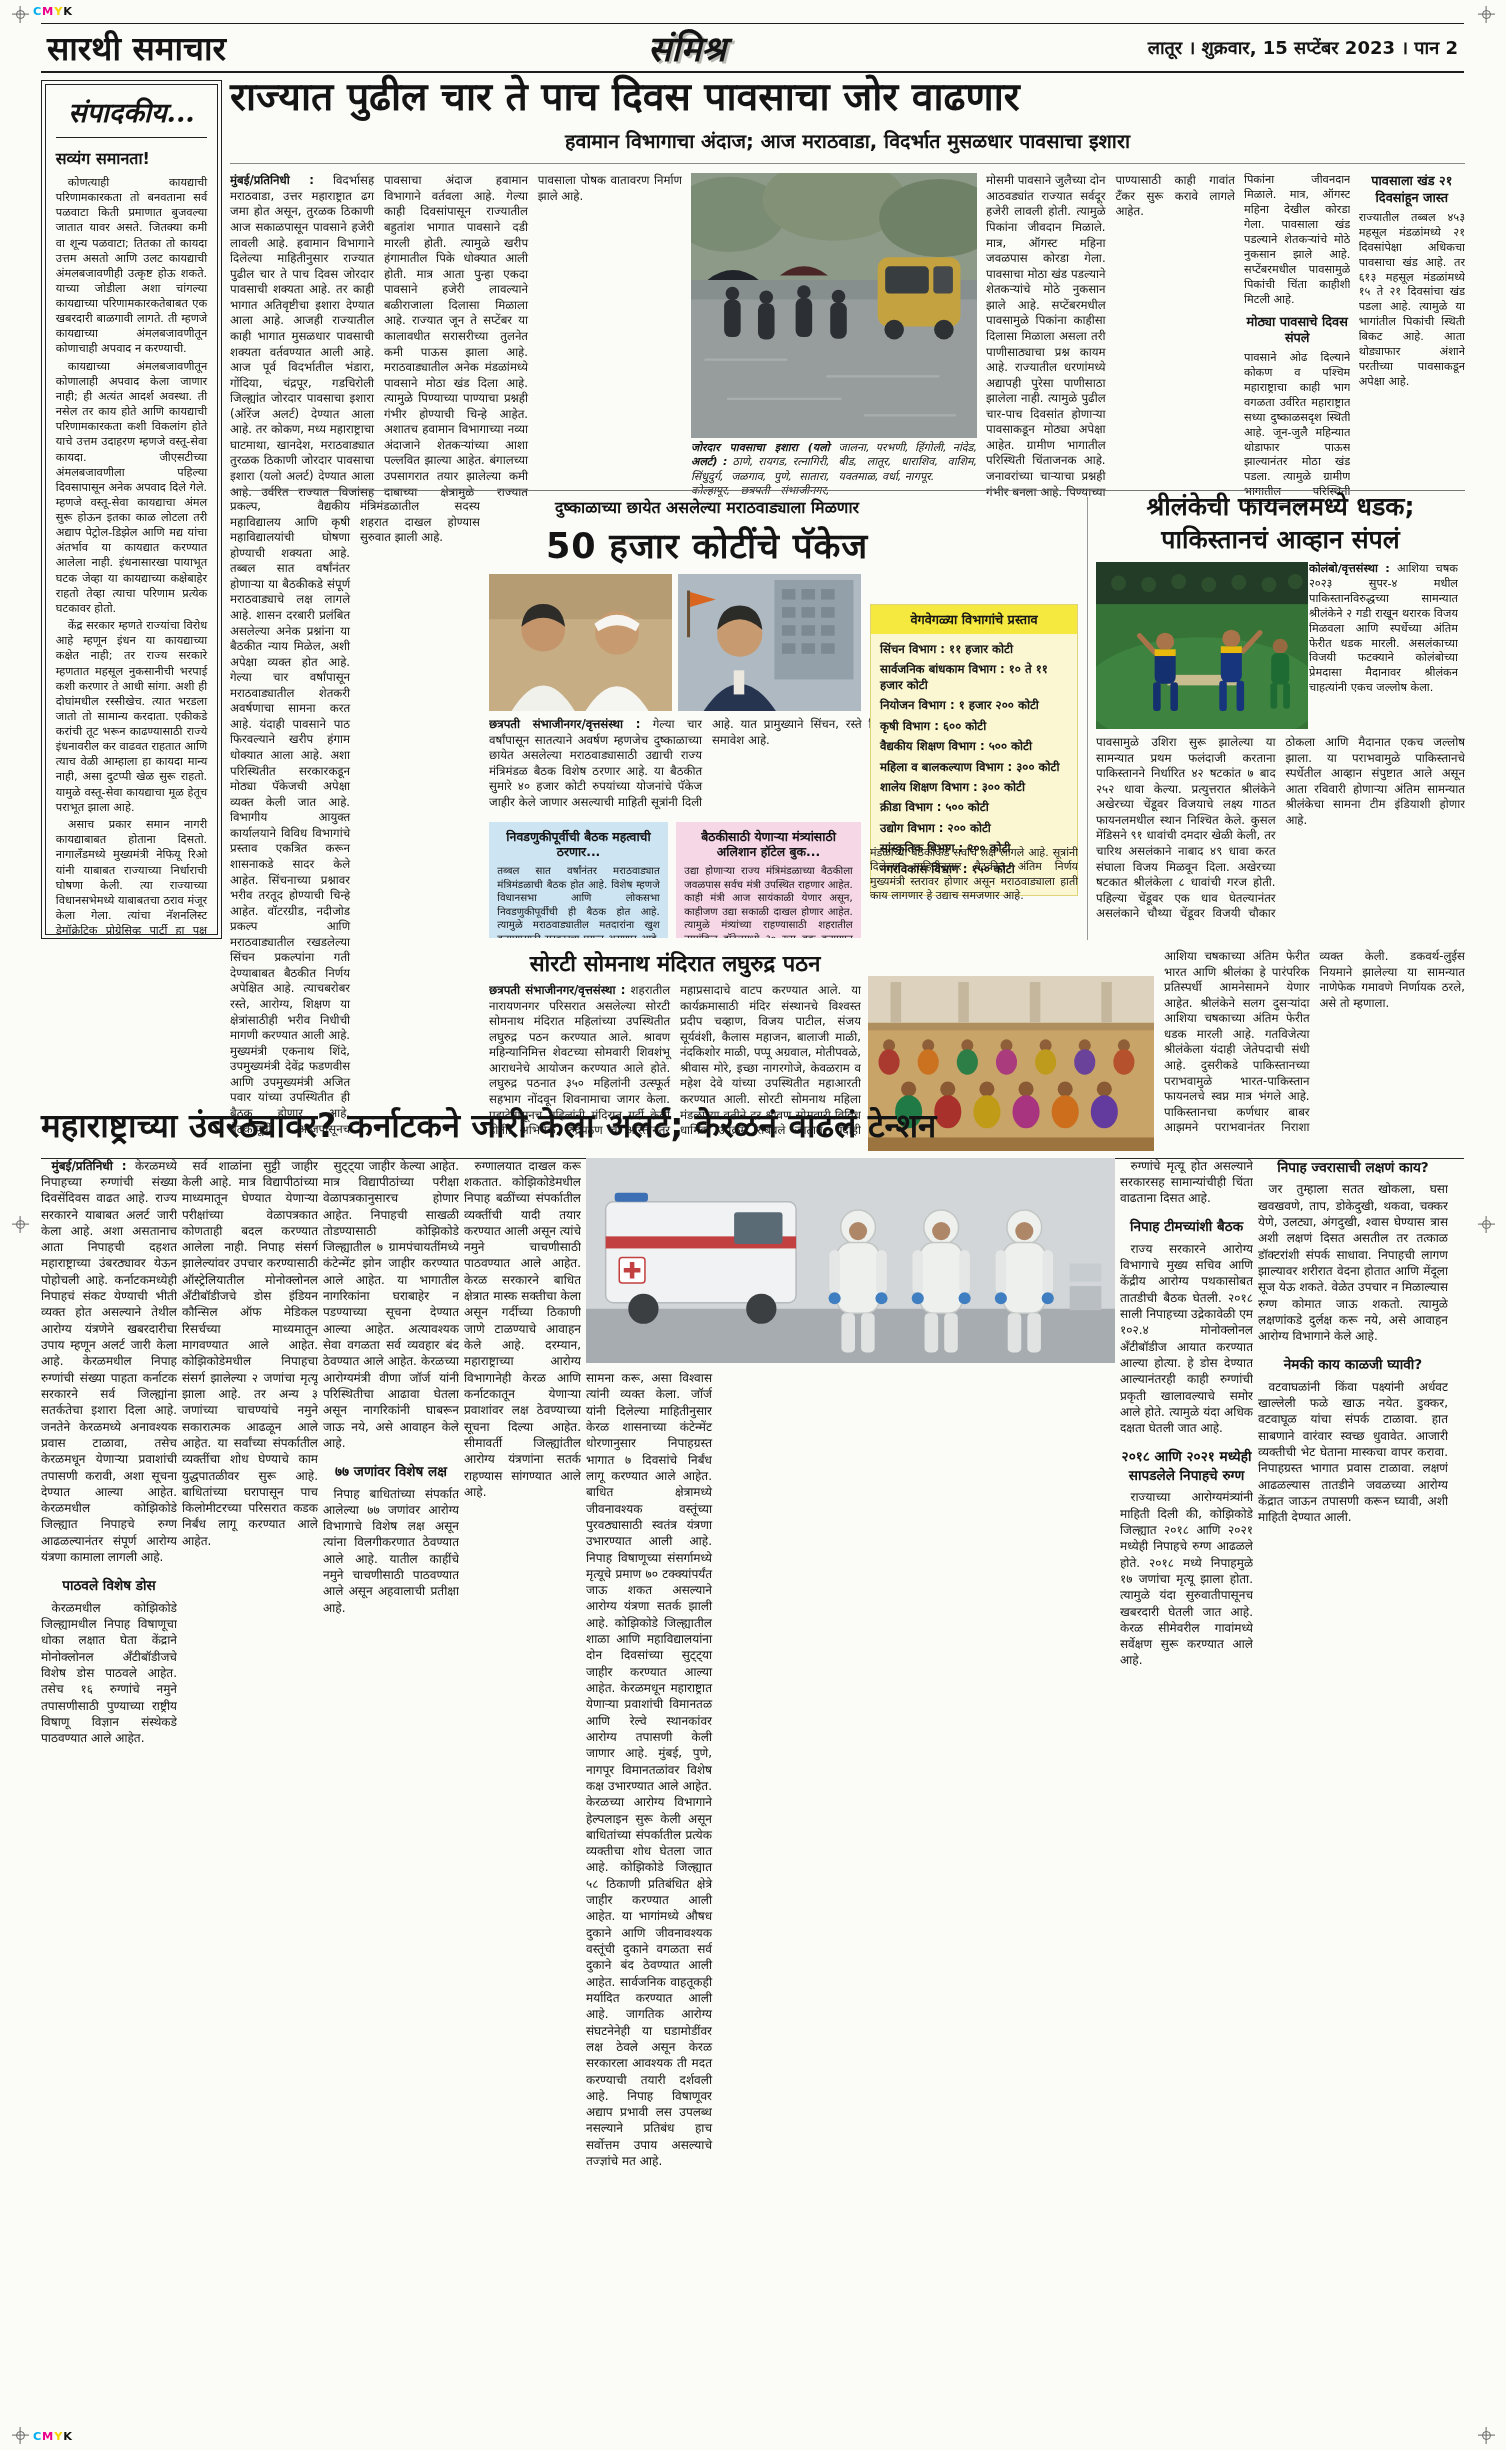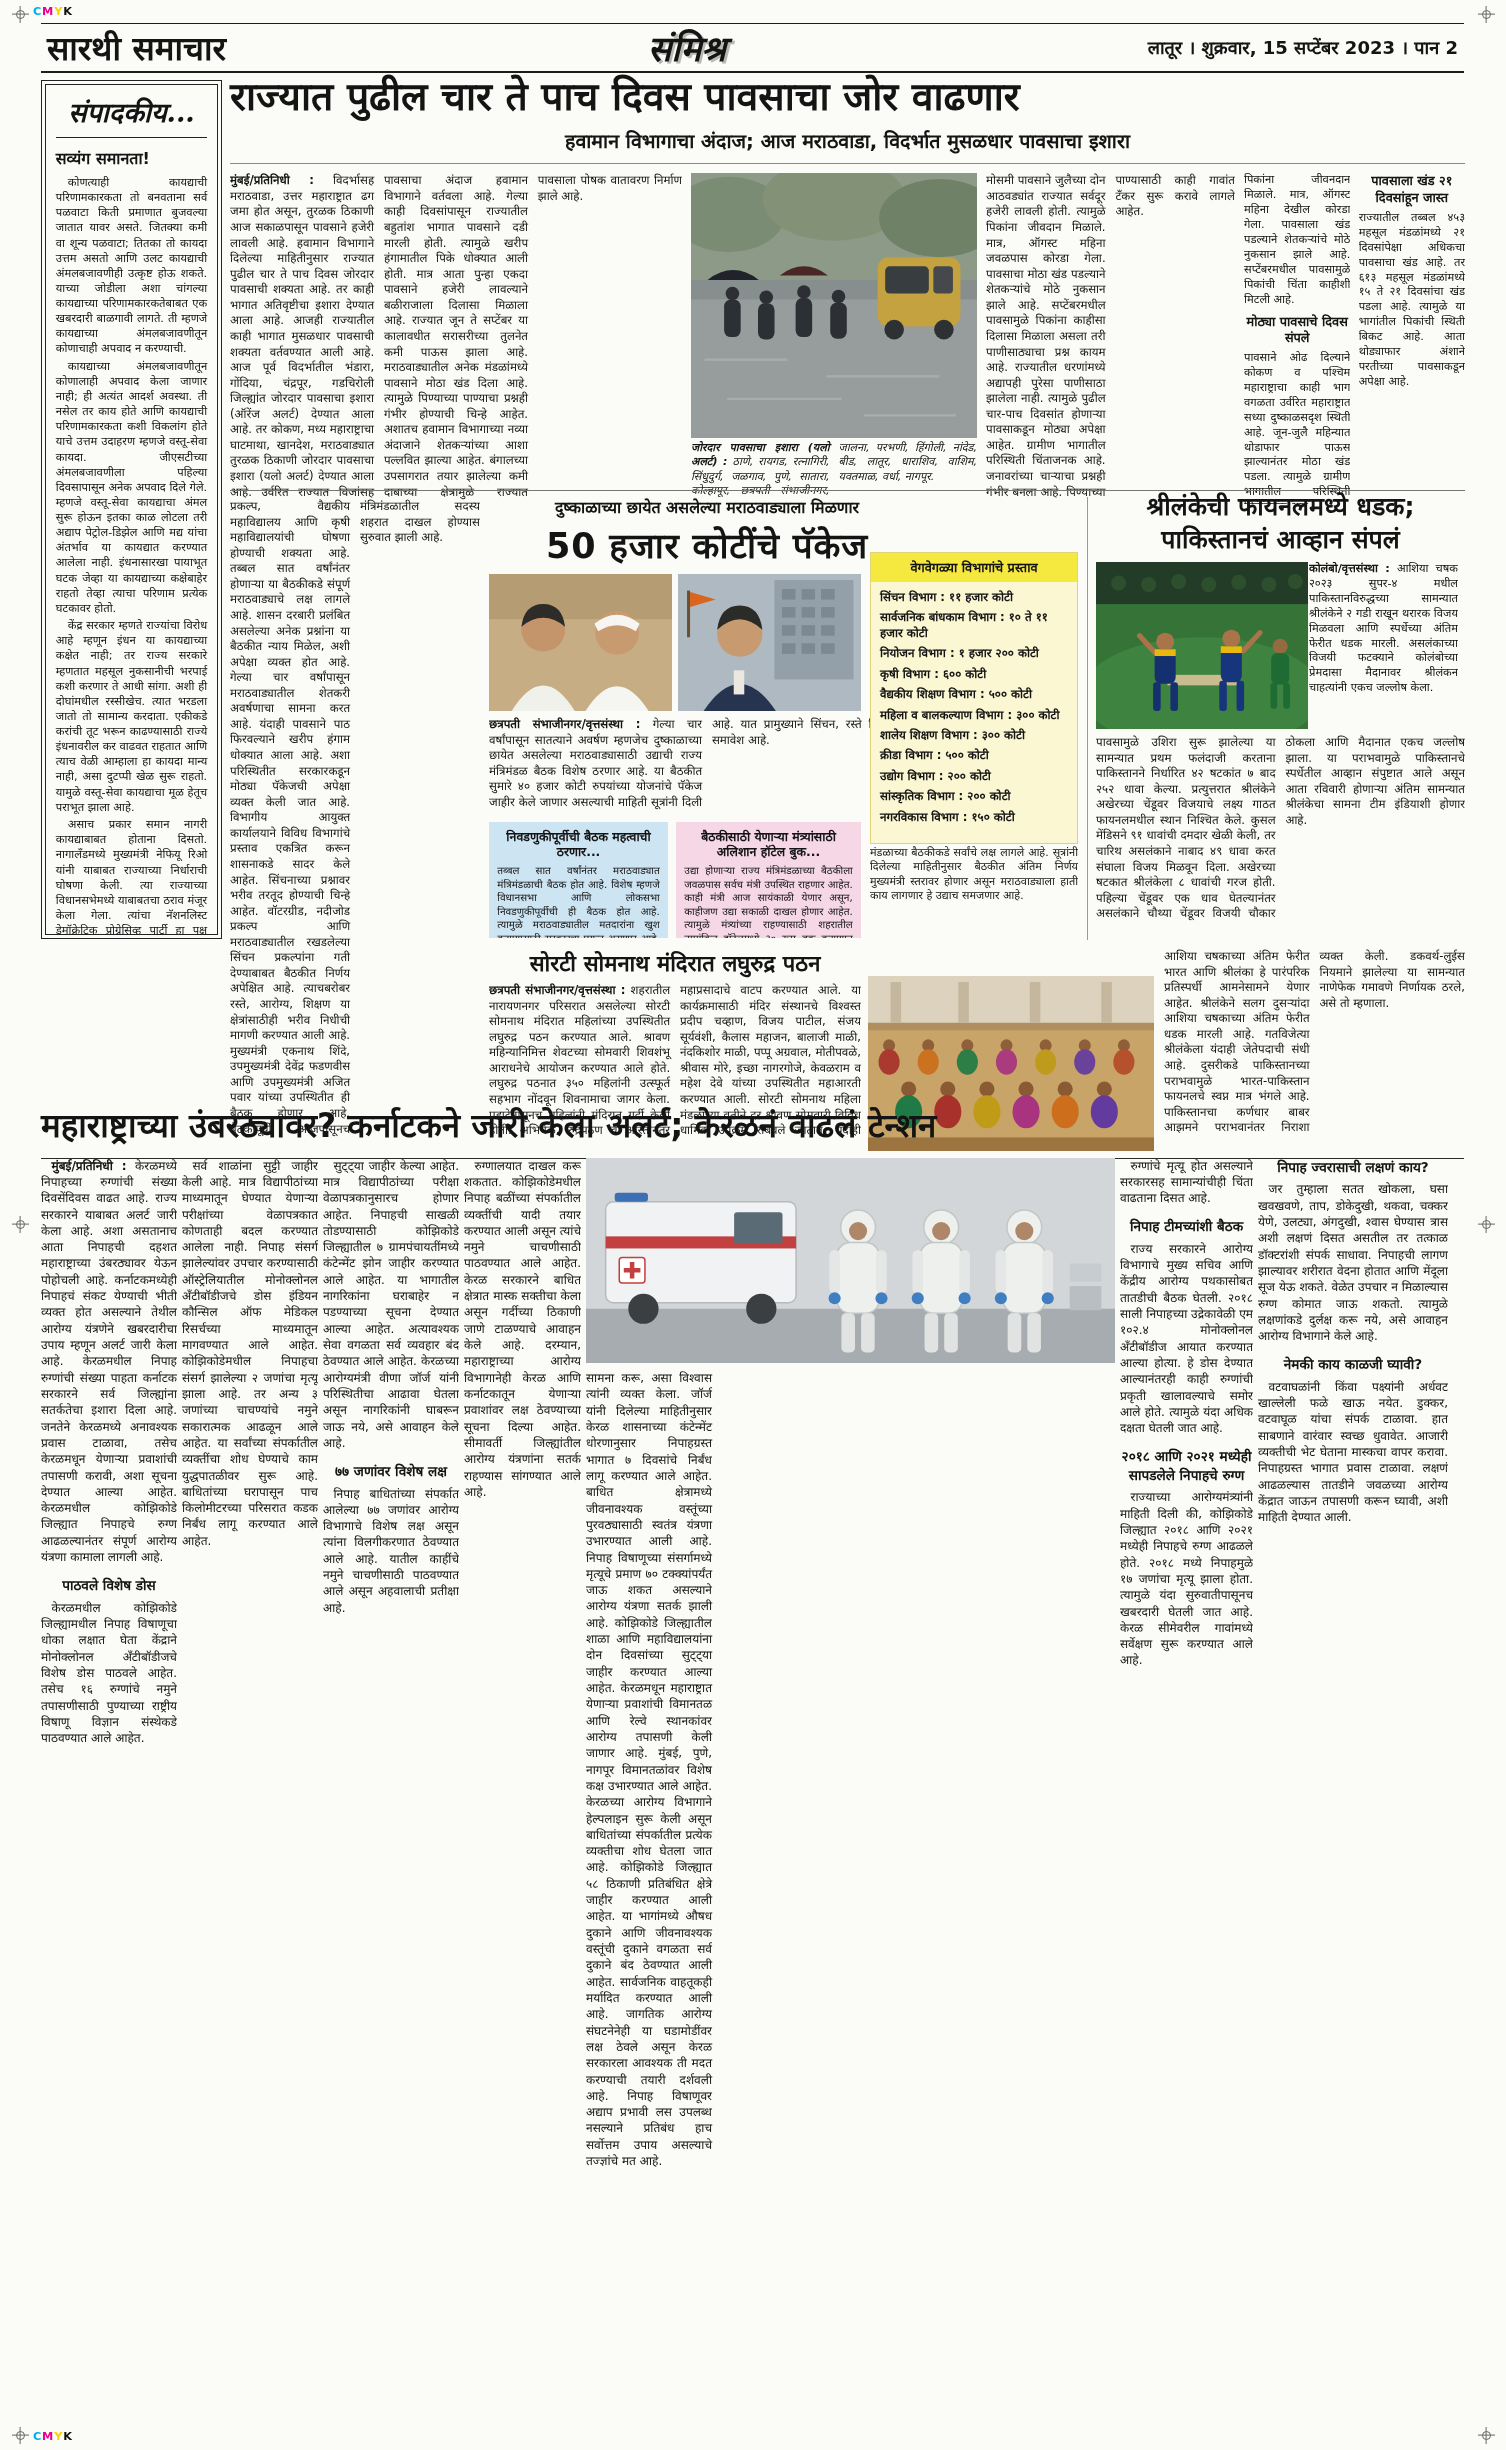--- a/index.html
+++ b/index.html
@@ -68,21 +68,21 @@
   .kicker { font-size:16px; font-weight:bold; text-align:center; }
   .pkg-headline { font-size:35px; font-weight:bold; text-align:center; margin:3px 0 6px; letter-spacing:0.8px; }
   .pkg-photos { display:flex; gap:6px; }
   .pol-photo { width:183px; height:137px; }
   .pkg-body-center { margin-top:6px; height:105px; }
   .box { position:absolute; padding:6.8px 8.3px; overflow:hidden; }
   .box-title { font-weight:bold; font-size:12.4px; text-align:center; line-height:1.25; margin-bottom:4.5px; }
   .box-body { font-size:10.2px; line-height:1.32; text-align:justify; }
   .blue-box { left:489px; top:822px; width:179px; height:116px; background:#cde4f2; }
   .pink-box { left:676px; top:822px; width:185px; height:116px; background:#f6d7e6; }
-  .yellow-box { position:absolute; left:870px; top:552px; width:208px; height:292px; background:#fbf7d2; border:0.8px solid #dfd47a; overflow:hidden; }
+  .yellow-box { position:absolute; left:870px; top:604px; width:208px; height:292px; background:#fbf7d2; border:0.8px solid #dfd47a; overflow:hidden; }
   .ybox-title { background:#f5e83f; font-size:12.8px; font-weight:bold; text-align:center; padding:5.3px 3px; }
   .ybox-items { padding:6px 9px; }
   .ybox-item { font-size:11.7px; font-weight:bold; line-height:1.35; padding:2.3px 0; }
   .pkg-right-cont { position:absolute; left:870px; top:846px; width:208px; height:65px; font-size:11px; line-height:1.3; }
 
   
   .cricket { position:absolute; left:1096px; top:491px; width:369px; }
   .cricket h2 { font-size:25px; line-height:1.3; font-weight:bold; text-align:center; margin-bottom:6px; }
   .cricket-row { display:flex; gap:1px; }
   .cricket-photo { width:212px; height:167px; }

